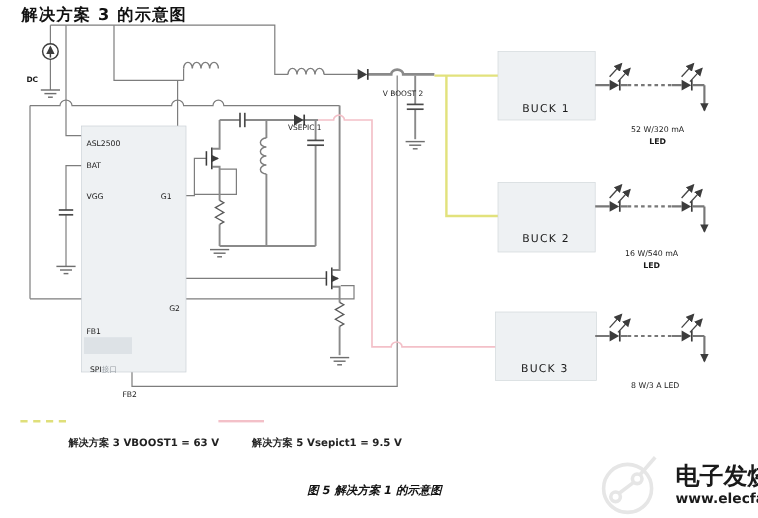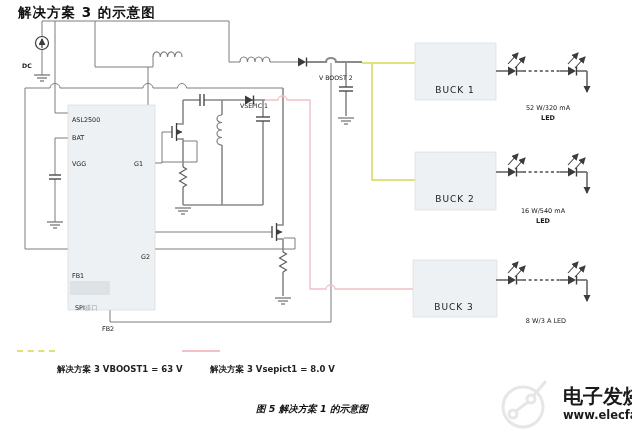--- a/index.html
+++ b/index.html
@@ -202,17 +202,17 @@
         <line x1="533" y1="396" x2="546" y2="381"></line>
       </g>
       <text x="563" y="403" font-size="20" font-weight="bold" fill="#e6e6e6">电子发烧友</text>
       <text x="563" y="419" font-size="11.5" font-weight="bold" fill="#e3e3e3">www.elecfans.com</text>
     </g>
   </svg>
 
   <div class="legend-swatch" style="left:17px;top:350px;border-top:2px dashed #dfdf7a;"></div>
   <div class="legend-text" style="left:57px;top:364px;">解决方案 3 VBOOST1 = 63 V</div>
   <div class="legend-swatch" style="left:182px;top:350px;border-top:2px solid #f3c0c8;"></div>
-  <div class="legend-text" style="left:210px;top:364px;">解决方案 3 Vsepict1 = 8.0 V</div>
+  <div class="legend-text" style="left:210px;top:364px;">解决方案 5 Vsepict1 = 9.5 V</div>
 
   <div class="caption">图 5 解决方案 1 的示意图</div>
 
 </div>
 
 </body></html>

